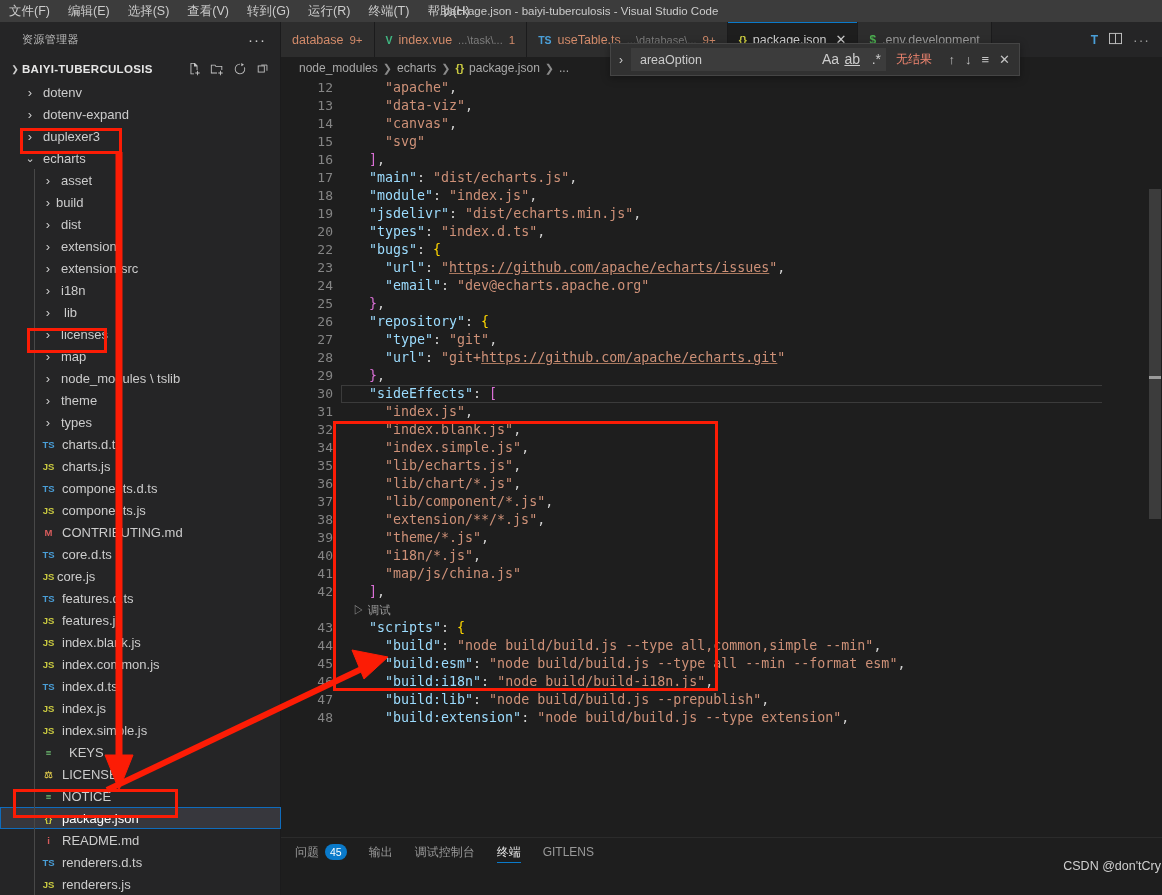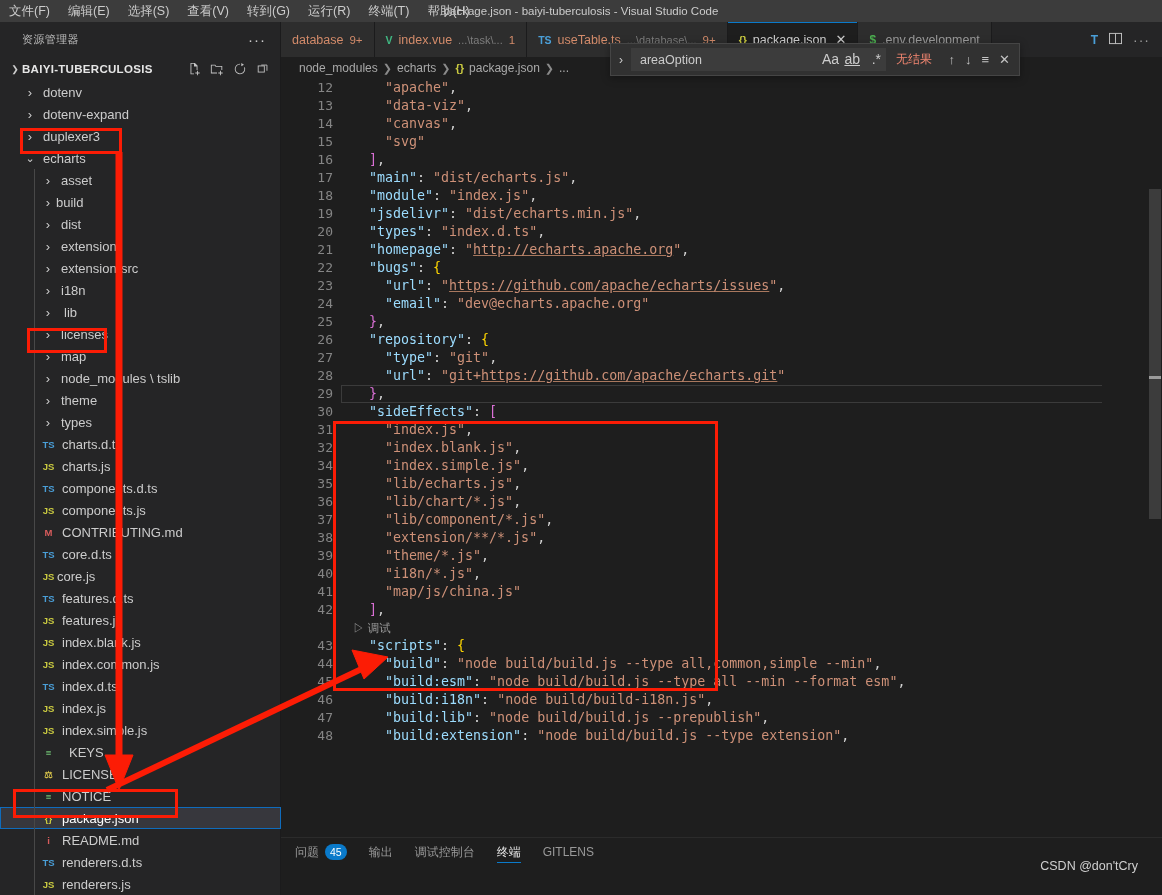--- a/index.html
+++ b/index.html
@@ -186,21 +186,21 @@
   }
   .pbadge {
     background: #0a7aca; color: #fff; border-radius: 9px; min-width: 19px; height: 16px;
     font-size: 10.5px; display: inline-flex; align-items: center; justify-content: center; padding: 0 5px;
   }
   .term {
     padding: 2px 0 0 14px; font-family: "DejaVu Sans Mono", monospace;
     font-size: 12.6px; line-height: 18px; white-space: pre;
   }
   .watermark {
-    position: absolute; right: 24px; bottom: 22px; color: #d0d0d0; font-size: 12.5px;
+    position: absolute; right: 1px; bottom: 22px; color: #d0d0d0; font-size: 12.5px;
   }
 
   
   .anno { position: absolute; pointer-events: none; z-index: 60; }
   .abox { border: 3px solid #fc1c05; }
 </style>
 </head>
 <body>
 
 <div class="app">
@@ -500,21 +500,20 @@
 
     <div class="cline"><span class="gut">12</span><span class="ctext">    <span class="s">"apache"</span><span class="p">,</span></span></div>
         <div class="cline"><span class="gut">13</span><span class="ctext">    <span class="s">"data-viz"</span><span class="p">,</span></span></div>
         <div class="cline"><span class="gut">14</span><span class="ctext">    <span class="s">"canvas"</span><span class="p">,</span></span></div>
         <div class="cline"><span class="gut">15</span><span class="ctext">    <span class="s">"svg"</span></span></div>
         <div class="cline"><span class="gut">16</span><span class="ctext">  <span class="br">]</span><span class="p">,</span></span></div>
         <div class="cline"><span class="gut">17</span><span class="ctext">  <span class="k">"main"</span><span class="p">: </span><span class="s">"dist/echarts.js"</span><span class="p">,</span></span></div>
         <div class="cline"><span class="gut">18</span><span class="ctext">  <span class="k">"module"</span><span class="p">: </span><span class="s">"index.js"</span><span class="p">,</span></span></div>
         <div class="cline"><span class="gut">19</span><span class="ctext">  <span class="k">"jsdelivr"</span><span class="p">: </span><span class="s">"dist/echarts.min.js"</span><span class="p">,</span></span></div>
         <div class="cline"><span class="gut">20</span><span class="ctext">  <span class="k">"types"</span><span class="p">: </span><span class="s">"index.d.ts"</span><span class="p">,</span></span></div>
-        <div class="cline"><span class="gut">21</span><span class="ctext">  <span class="k">"homepage"</span><span class="p">: </span><span class="s">"</span><span class="lnk">http://echarts.apache.org</span><span class="s">"</span><span class="p">,</span></span></div>
         <div class="cline"><span class="gut">22</span><span class="ctext">  <span class="k">"bugs"</span><span class="p">: </span><span class="brY">{</span></span></div>
         <div class="cline"><span class="gut">23</span><span class="ctext">    <span class="k">"url"</span><span class="p">: </span><span class="s">"</span><span class="lnk">https://github.com/apache/echarts/issues</span><span class="s">"</span><span class="p">,</span></span></div>
         <div class="cline"><span class="gut">24</span><span class="ctext">    <span class="k">"email"</span><span class="p">: </span><span class="s">"dev@echarts.apache.org"</span></span></div>
         <div class="cline"><span class="gut">25</span><span class="ctext">  <span class="br">}</span><span class="p">,</span></span></div>
         <div class="cline"><span class="gut">26</span><span class="ctext">  <span class="k">"repository"</span><span class="p">: </span><span class="brY">{</span></span></div>
         <div class="cline"><span class="gut">27</span><span class="ctext">    <span class="k">"type"</span><span class="p">: </span><span class="s">"git"</span><span class="p">,</span></span></div>
         <div class="cline"><span class="gut">28</span><span class="ctext">    <span class="k">"url"</span><span class="p">: </span><span class="s">"git+</span><span class="lnk">https://github.com/apache/echarts.git</span><span class="s">"</span></span></div>
         <div class="cline"><span class="gut">29</span><span class="ctext">  <span class="br">}</span><span class="p">,</span></span></div>
         <div class="cline"><span class="gut">30</span><span class="ctext">  <span class="k">"sideEffects"</span><span class="p">: </span><span class="br">[</span></span></div>
         <div class="cline"><span class="gut">31</span><span class="ctext">    <span class="s">"index.js"</span><span class="p">,</span></span></div>

